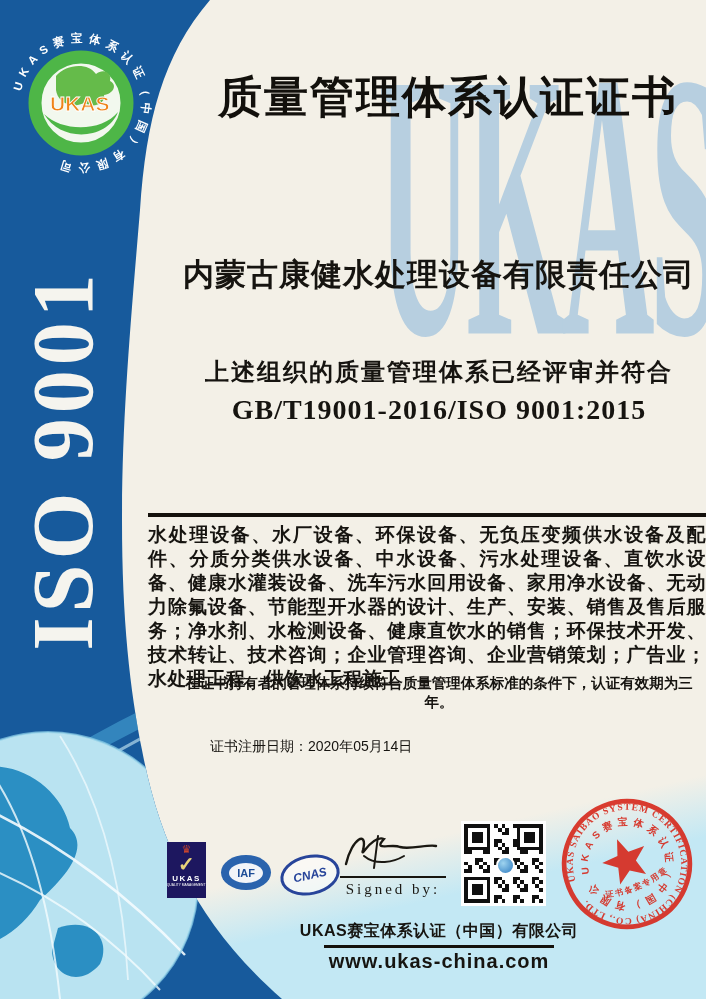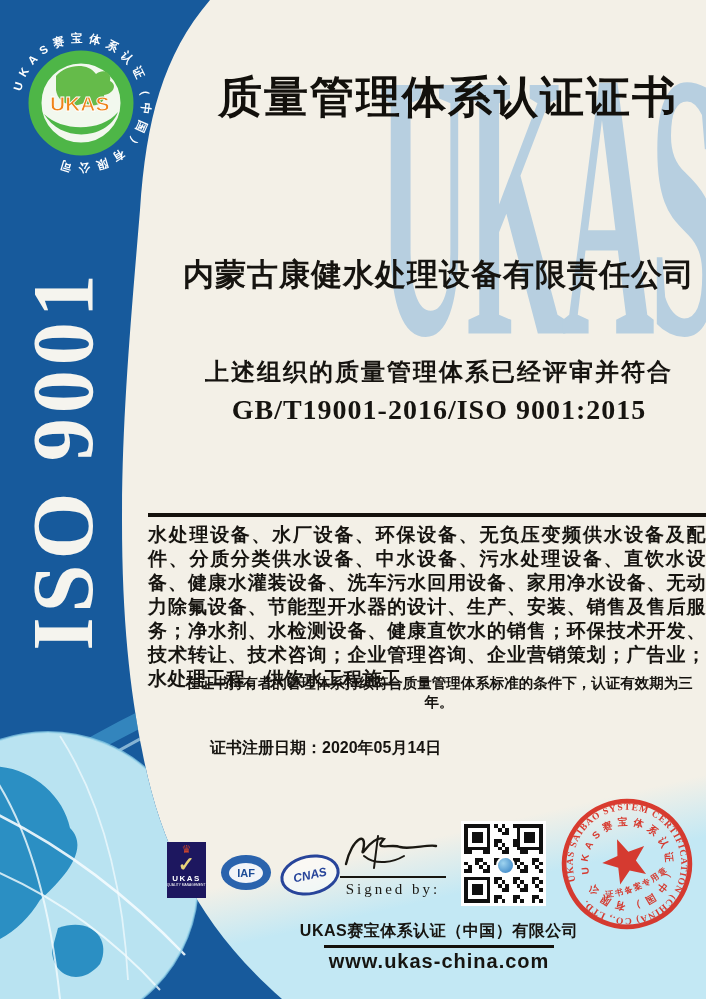--- a/index.html
+++ b/index.html
@@ -30,21 +30,21 @@
   .address{top:310px;font-family:"Liberation Serif",serif;font-weight:700;font-size:15px;letter-spacing:0.5px;}
   .stmt1{top:356px;font-family:"Liberation Serif",serif;font-weight:800;font-size:24px;letter-spacing:2px;}
   .standard{top:394px;font-family:"Liberation Serif",serif;font-weight:600;font-size:28px;letter-spacing:1px;}
   .stmt2{top:429px;font-family:"Liberation Serif",serif;font-weight:800;font-size:24px;letter-spacing:2px;}
   .scope-title{top:475px;font-family:"Liberation Serif",serif;font-weight:900;font-size:27px;letter-spacing:5px;}
   .scope-rule{top:513px;height:4px;background:#14110c;}
   .scope-text{top:523px;font-weight:800;font-size:19px;line-height:24px;text-align:justify;letter-spacing:0.5px;}
   .note1{top:674px;font-family:"Liberation Serif",serif;font-weight:700;font-size:14.5px;}
   .note2{top:697px;font-family:"Liberation Serif",serif;font-weight:700;font-size:14.5px;}
   .dates{top:738px;display:flex;justify-content:space-between;padding:0 68px 0 62px;
-    font-weight:700;font-size:16px;white-space:nowrap;}
+    font-weight:400;font-size:14px;white-space:nowrap;}
   .footer-block{top:921px;}
   .footer-company{font-weight:800;font-size:16px;letter-spacing:0.5px;}
   .footer-rule{width:230px;height:2.5px;background:#14110c;margin:3px auto 2px;}
   .footer-site{font-weight:800;font-size:20px;letter-spacing:1px;}
   
   .badge{position:absolute;z-index:5;}
   .ukas-badge{left:167px;top:842px;width:39px;height:56px;background:#1d175f;
     display:flex;flex-direction:column;align-items:center;justify-content:flex-start;color:#fff;}
   .ukas-crown{font-size:11px;line-height:11px;color:#c8442e;margin-top:2px;}
   .ukas-check{font-size:20px;line-height:18px;color:#e8d27a;font-weight:bold;}

